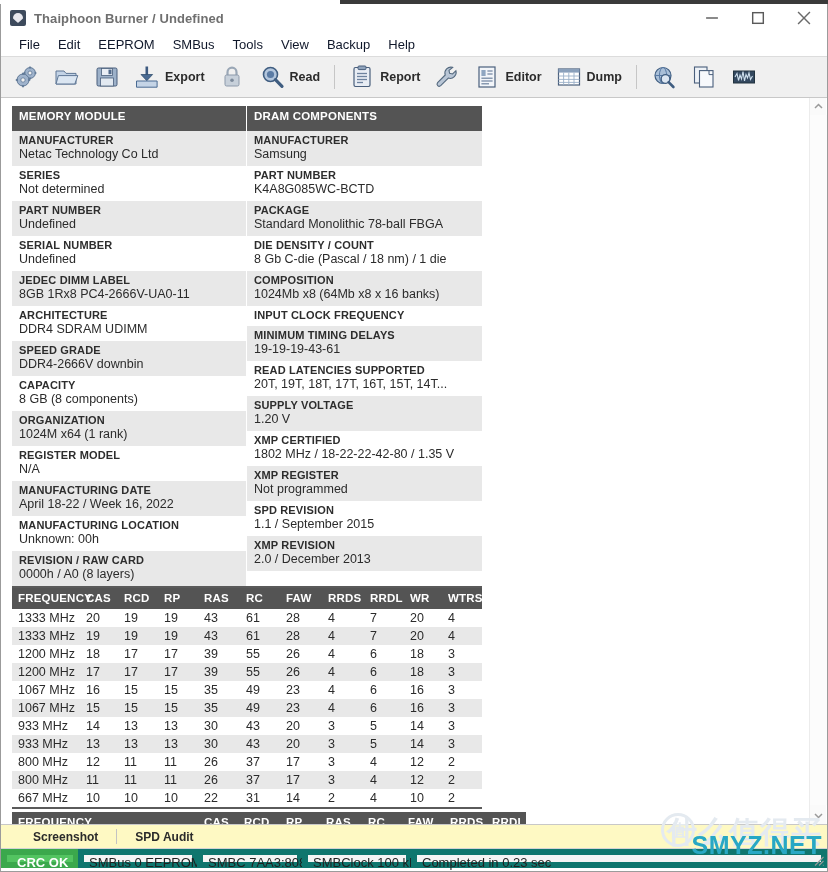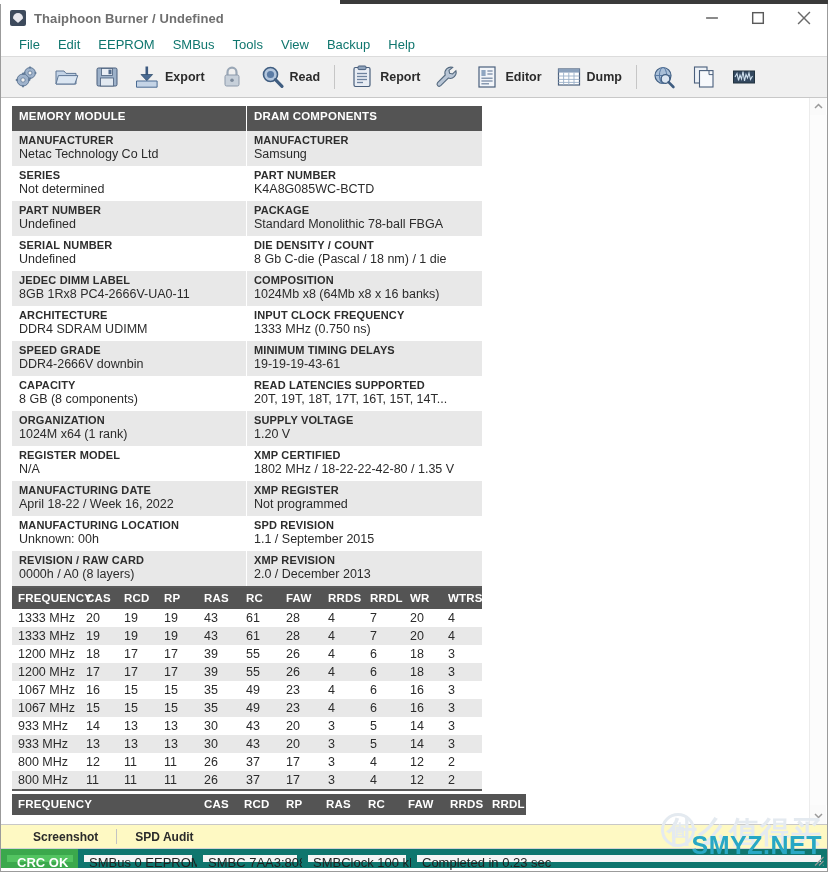--- a/index.html
+++ b/index.html
@@ -54,21 +54,21 @@
     color: #555; font-size: 12px; line-height: 1;
   }
   .win-btn svg { display: block; }
 
   
   .menubar {
     height: 24px; background: #ffffff;
     display: flex; align-items: center; padding-left: 9px; gap: 0;
   }
   .menu-item {
-    font-size: 13px; color: #0f766e; padding: 2px 9px; white-space: nowrap;
+    font-size: 13px; color: #0f172a; padding: 2px 9px; white-space: nowrap;
   }
 
   
   .toolbar {
     height: 42px; background: #f0f0f0;
     border-top: 1px solid #dcdcdc; border-bottom: 1px solid #c8c8c8;
     display: flex; align-items: center; padding-left: 6px; gap: 0;
   }
   .tb-btn {
     height: 36px; display: flex; align-items: center; gap: 5px;
@@ -469,21 +469,20 @@
           <div class="field even">
             <div class="field-label">DIE DENSITY / COUNT</div>
             <div class="field-value">8 Gb C-die (Pascal / 18 nm) / 1 die</div>
           </div>
           <div class="field odd">
             <div class="field-label">COMPOSITION</div>
             <div class="field-value">1024Mb x8 (64Mb x8 x 16 banks)</div>
           </div>
           <div class="field even">
             <div class="field-label">INPUT CLOCK FREQUENCY</div>
-            <div class="field-value">1333 MHz (0.750 ns)</div>
           </div>
           <div class="field odd">
             <div class="field-label">MINIMUM TIMING DELAYS</div>
             <div class="field-value">19-19-19-43-61</div>
           </div>
           <div class="field even">
             <div class="field-label">READ LATENCIES SUPPORTED</div>
             <div class="field-value">20T, 19T, 18T, 17T, 16T, 15T, 14T...</div>
           </div>
           <div class="field odd">
@@ -665,20 +664,33 @@
               <td>11</td>
               <td>11</td>
               <td>26</td>
               <td>37</td>
               <td>17</td>
               <td>3</td>
               <td>4</td>
               <td>12</td>
               <td>2</td>
             </tr>
+            <tr class="even">
+              <td>667 MHz</td>
+              <td>10</td>
+              <td>10</td>
+              <td>10</td>
+              <td>22</td>
+              <td>31</td>
+              <td>14</td>
+              <td>2</td>
+              <td>4</td>
+              <td>10</td>
+              <td>2</td>
+            </tr>
           </tbody>
       </table>
 
       <div class="gap-rule"></div>
 
       <table class="timing">
         <colgroup>
           <col style="width:186px">
             <col style="width:40px">
             <col style="width:42px">

